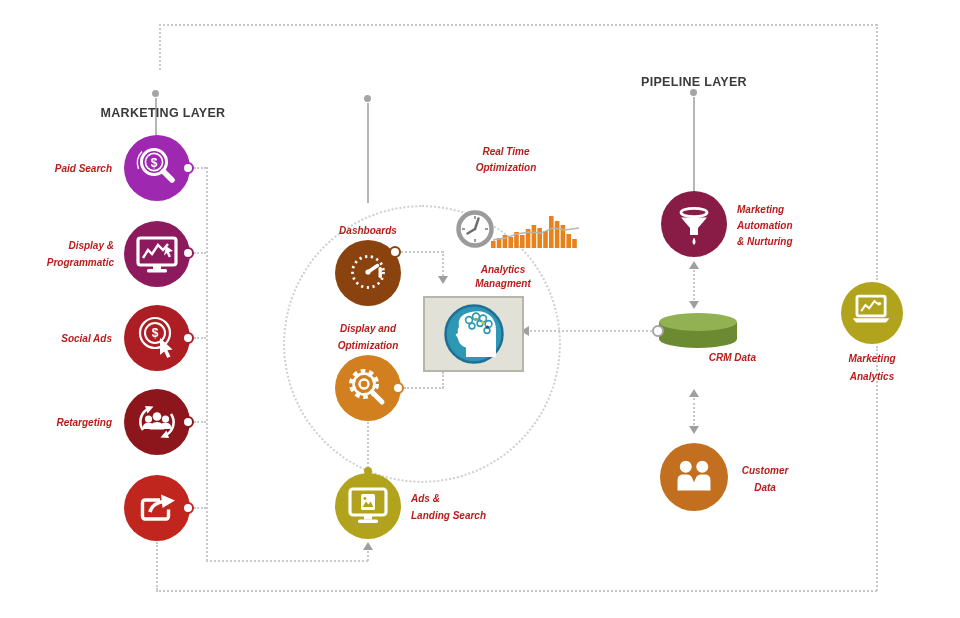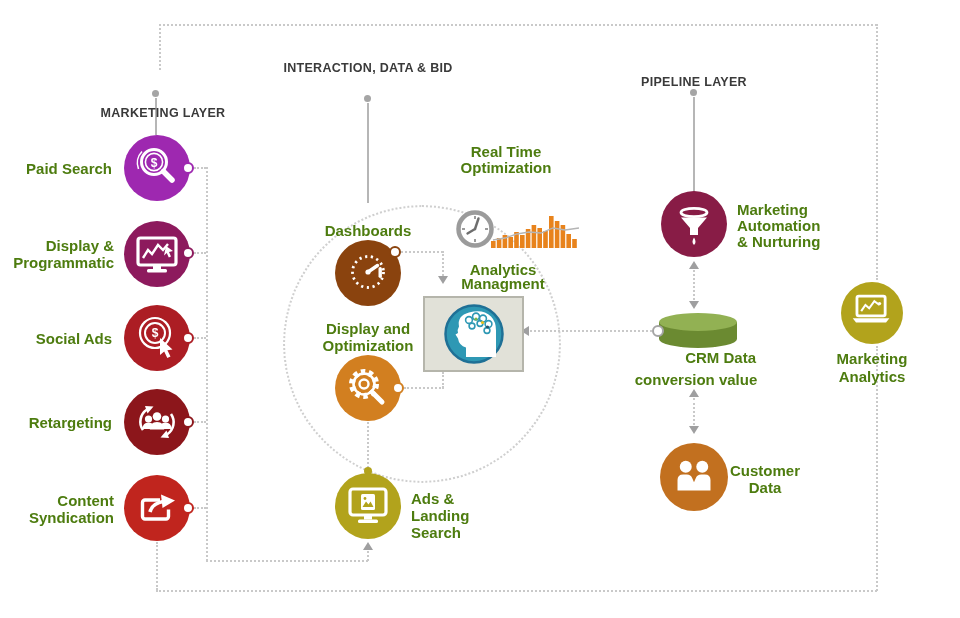--- a/index.html
+++ b/index.html
@@ -4,21 +4,21 @@
 <style>
   html,body{margin:0;padding:0;background:#fff;font-family:"Liberation Sans",sans-serif;}
   #canvas{position:relative;width:960px;height:618px;background:#fff;overflow:hidden;}
   .abs{position:absolute;}
   .dot-h{border-top:2px dotted #c9c9c9;height:0;}
   .dot-v{border-left:2px dotted #c9c9c9;width:0;}
   .solid-v{width:2px;background:#b6b6b6;}
   .hdr-dot{width:7px;height:7px;border-radius:50%;background:#a5a5a5;}
   .ring{width:8px;height:8px;border-radius:50%;background:#fff;border:2px solid #999;}
   .node-circle{border-radius:50%;display:flex;align-items:center;justify-content:center;}
-  .label{font-size:15px;color:#4d7c0f;font-weight:600;line-height:17px;}
+  .label{font-size:10px;color:#b91c1c;font-weight:600;line-height:17px;font-style:italic;}
   .hdr{font-size:12.5px;font-weight:700;color:#3a3a3a;letter-spacing:.3px;line-height:14px;text-align:center;}
   .arrow-up{width:0;height:0;border-left:5px solid transparent;border-right:5px solid transparent;border-bottom:8px solid #9f9fa0;}
   .arrow-down{width:0;height:0;border-left:5px solid transparent;border-right:5px solid transparent;border-top:8px solid #9f9fa0;}
   .arrow-left{width:0;height:0;border-top:5px solid transparent;border-bottom:5px solid transparent;border-right:8px solid #9f9fa0;}
   .dashed-circle{border:2px dotted #cfcfcf;border-radius:50%;}
   .mgmt-frame{background:#e1e1d8;border:2px solid #b5b5ab;display:flex;align-items:center;justify-content:center;}
   .cyl-ellipse{border-radius:50%;}
 </style>
 </head>
 <body>
@@ -67,21 +67,20 @@
 
   <div class="abs hdr-dot" style="left:152px;top:90px;"></div>
   <div class="abs solid-v" style="left:155px;top:98px;height:37px;"></div>
   <div class="abs hdr-dot" style="left:364px;top:95px;"></div>
   <div class="abs solid-v" style="left:367px;top:103px;height:100px;"></div>
   <div class="abs hdr-dot" style="left:690px;top:89px;"></div>
   <div class="abs solid-v" style="left:693px;top:97px;height:95px;"></div>
 
   <div class="abs hdr" style="left:93px;top:75px;width:140px;margin-top:31px;">MARKETING LAYER</div>
   <div class="abs hdr" style="left:263px;top:61px;width:210px;">
-    <div>INTERACTION, DATA &amp; BID</div>
   </div>
   <div class="abs hdr" style="left:634px;top:75px;width:120px;">PIPELINE LAYER</div>
 
   <div class="abs node-circle" style="left:124px;top:135px;width:66px;height:66px;background:#9e28b0;">
     <svg width="66" height="66" viewBox="0 0 66 66">
       <path d="M14.5,34 A16.5,16.5 0 0 1 18,16.5" fill="none" stroke="#fff" stroke-width="1.6"></path>
       <circle cx="30" cy="27" r="12.5" fill="none" stroke="#fff" stroke-width="3"></circle>
       <circle cx="30" cy="27" r="8.6" fill="none" stroke="#fff" stroke-width="1.6"></circle>
       <text x="30" y="31.6" font-size="12" font-weight="bold" fill="#fff" text-anchor="middle" font-family="Liberation Sans, sans-serif">$</text>
       <line x1="39.5" y1="36.5" x2="48" y2="45" stroke="#fff" stroke-width="5.5" stroke-linecap="round"></line>
@@ -132,24 +131,20 @@
   </div>
   <div class="abs label" style="left:12px;top:414px;width:100px;text-align:right;">Retargeting</div>
   <div class="abs ring" style="left:182px;top:416px;border-color:#8c161b;"></div>
 
   <div class="abs node-circle" style="left:124px;top:475px;width:66px;height:66px;background:#c0251e;">
     <svg width="66" height="66" viewBox="0 0 66 66">
       <path d="M36,25 h-15 a2.5,2.5 0 0 0 -2.5,2.5 v14 a2.5,2.5 0 0 0 2.5,2.5 h21 a2.5,2.5 0 0 0 2.5,-2.5 v-7" fill="none" stroke="#fff" stroke-width="3.4"></path>
       <path d="M26,37 q2,-8.5 13,-10.5" fill="none" stroke="#fff" stroke-width="3.6"></path>
       <polygon points="37,19.5 51,25.5 38.5,33" fill="#fff"></polygon>
     </svg>
-  </div>
-  <div class="abs label" style="left:10px;top:492px;width:104px;text-align:right;">
-    <div>Content</div>
-    <div>Syndication</div>
   </div>
   <div class="abs ring" style="left:182px;top:502px;border-color:#c0251e;"></div>
 
   <div class="abs label" style="left:308px;top:222px;width:120px;text-align:center;">Dashboards</div>
   <div class="abs node-circle" style="left:335px;top:240px;width:66px;height:66px;background:#8a430e;">
     <svg width="66" height="66" viewBox="0 0 66 66">
       <circle cx="33" cy="32" r="15.5" fill="none" stroke="#fff" stroke-width="2.8" stroke-dasharray="2.2,3.6"></circle>
       <line x1="33" y1="32" x2="42.5" y2="25.5" stroke="#fff" stroke-width="3.4" stroke-linecap="round"></line>
       <circle cx="33" cy="32" r="2.6" fill="#fff"></circle>
       <rect x="43.5" y="27" width="3.4" height="11" rx="1.7" fill="#fff"></rect>
@@ -257,21 +252,20 @@
     <div>&amp; Nurturing</div>
   </div>
 
   <div class="abs" style="left:659px;top:313px;width:78px;height:38px;">
     <div class="abs cyl-ellipse" style="left:0;top:17px;width:78px;height:18px;background:#6b8a31;"></div>
     <div class="abs" style="left:0;top:9px;width:78px;height:17px;background:#6b8a31;"></div>
     <div class="abs cyl-ellipse" style="left:0;top:0;width:78px;height:18px;background:#92b153;"></div>
   </div>
   <div class="abs ring" style="left:652px;top:325px;border-color:#a5a5a5;"></div>
   <div class="abs label" style="left:636px;top:349px;width:120px;text-align:right;">CRM Data</div>
-  <div class="abs label" style="left:626px;top:371px;width:140px;text-align:center;">conversion value</div>
 
   <div class="abs node-circle" style="left:660px;top:443px;width:68px;height:68px;background:#c2701f;">
     <svg width="68" height="68" viewBox="0 0 66 66">
       <circle cx="25" cy="23" r="5.8" fill="#fff"></circle>
       <circle cx="41" cy="23" r="5.8" fill="#fff"></circle>
       <path d="M17,46 V36 Q17,30.5 22.5,30.5 H26 Q30,30.5 31.2,34 L33,38 L34.8,34 Q36,30.5 40,30.5 H43.5 Q49,30.5 49,36 V46 Z" fill="#fff"></path>
     </svg>
   </div>
   <div class="abs label" style="left:715px;top:462px;width:100px;text-align:center;">
     <div>Customer</div>

